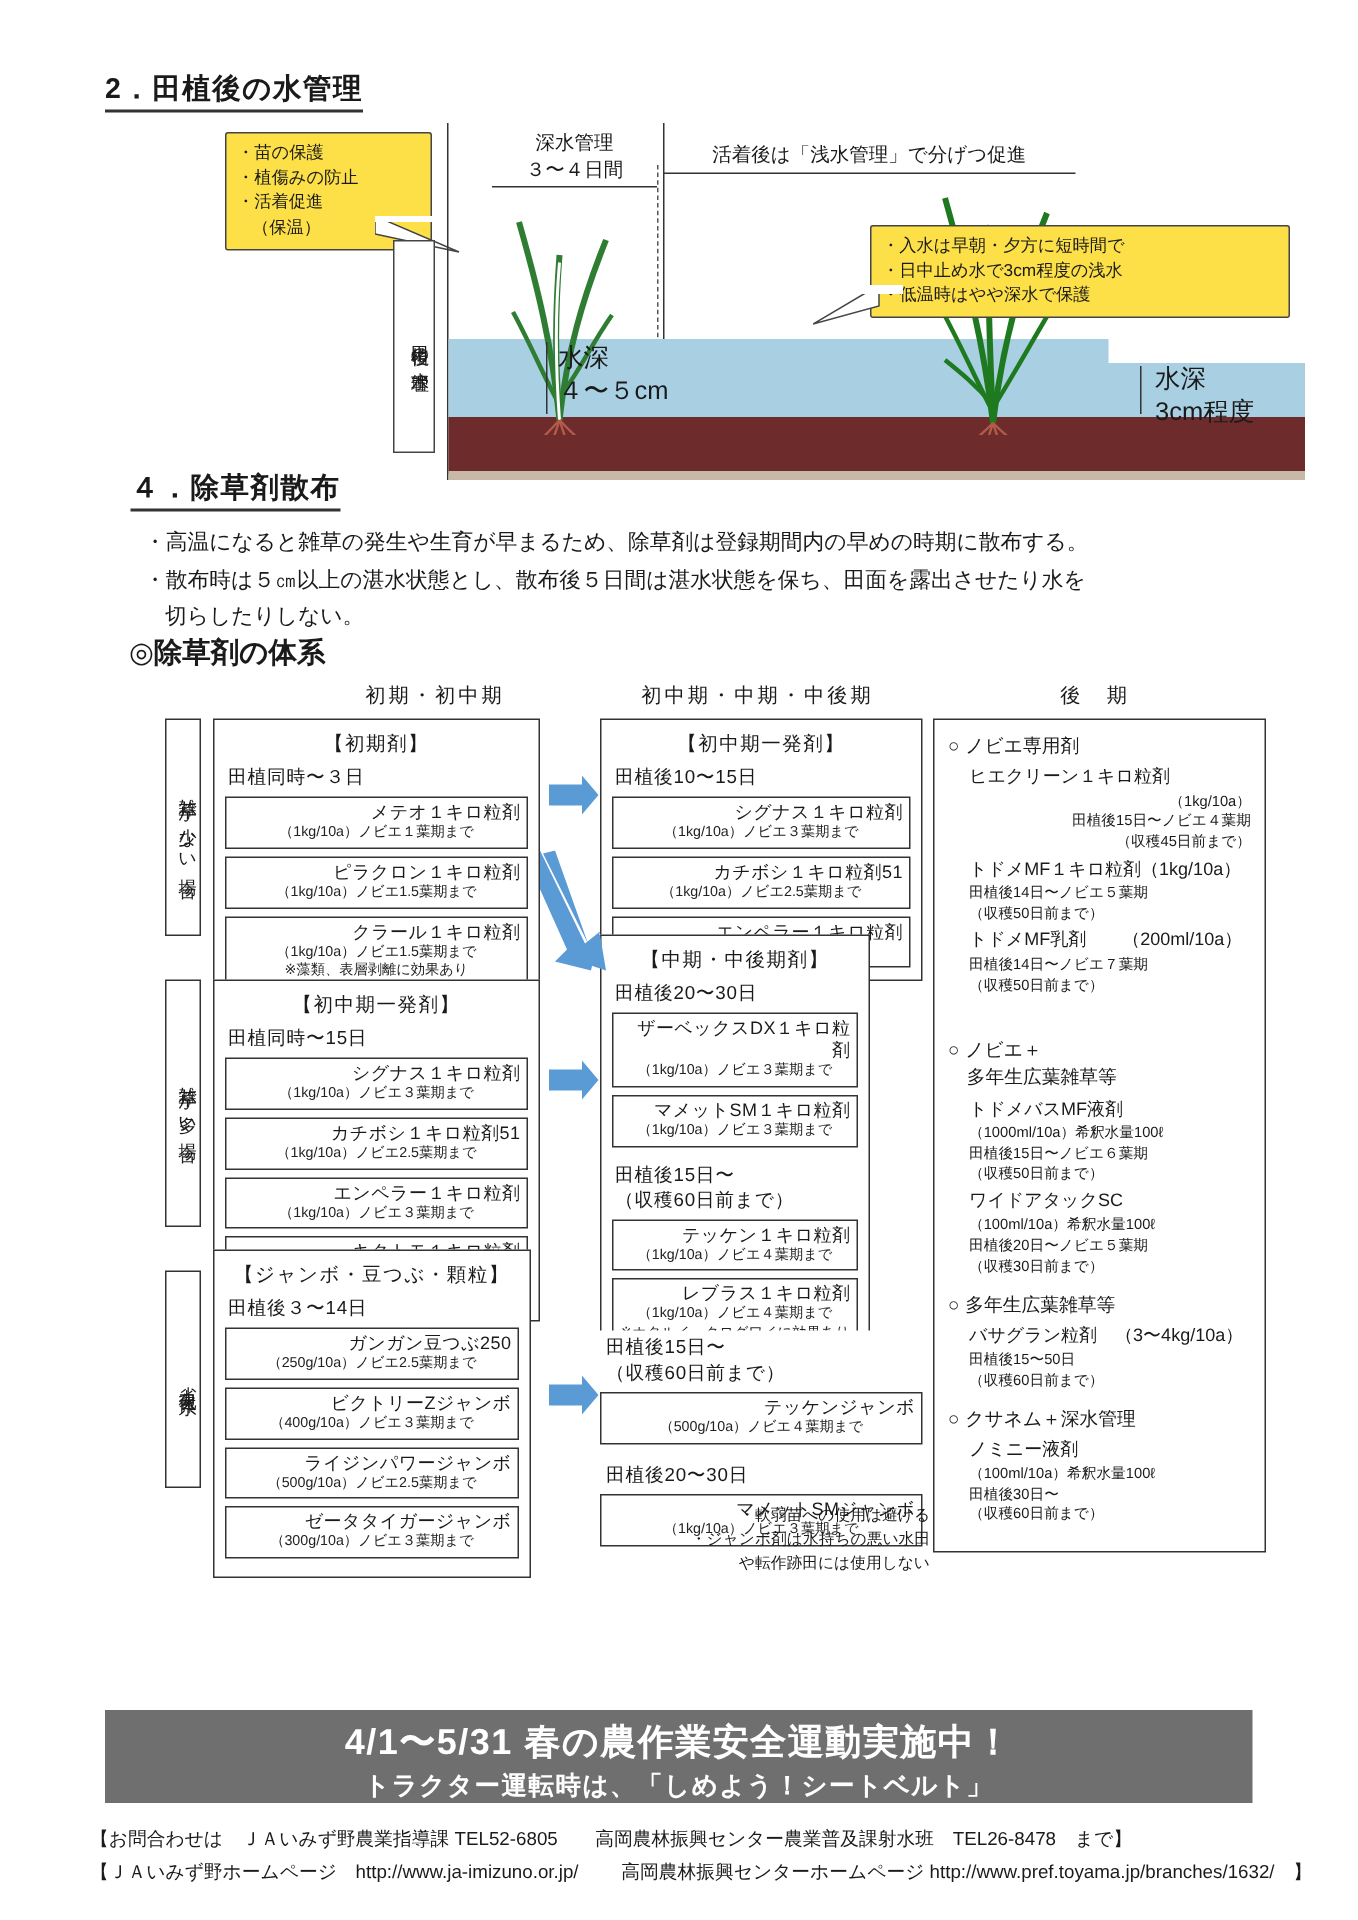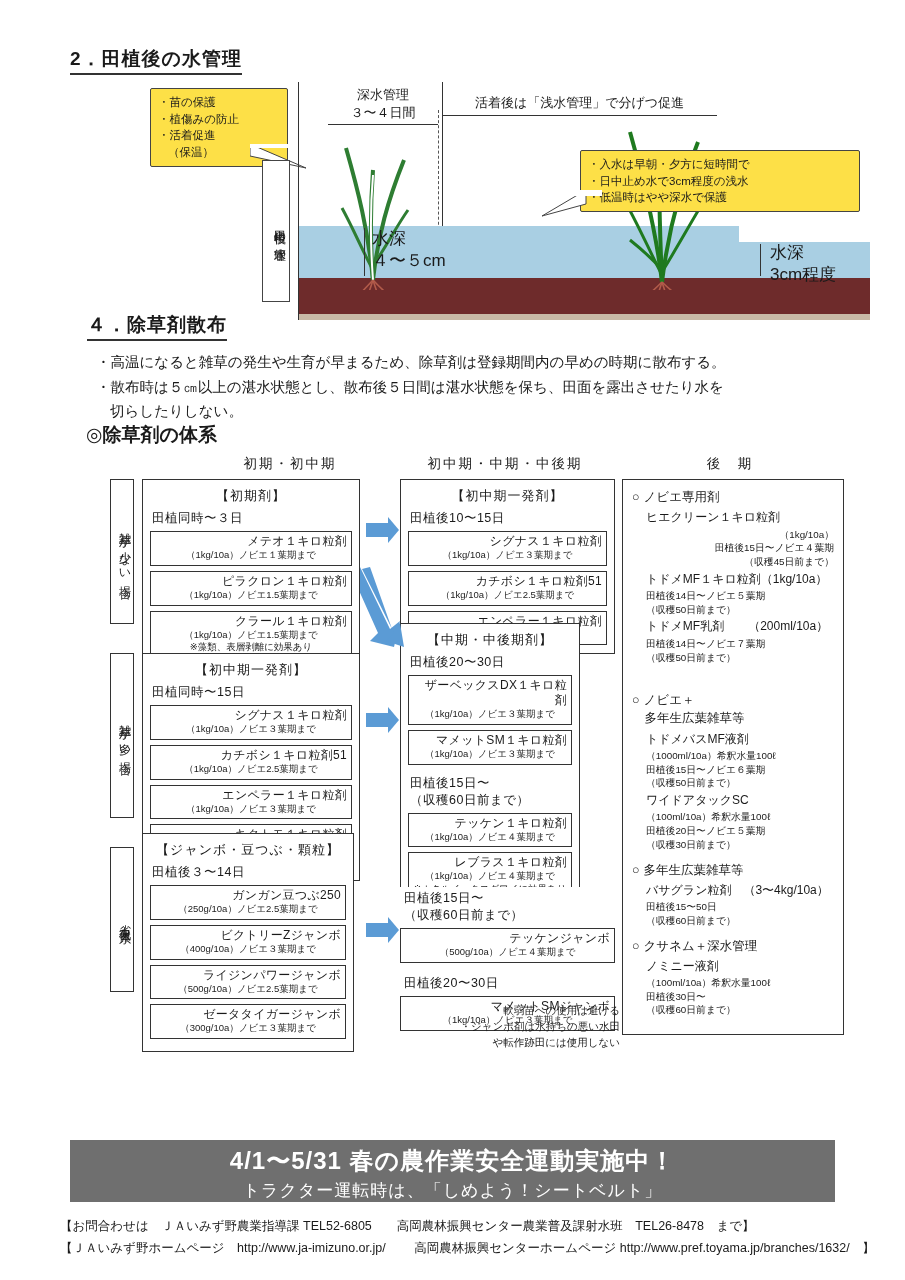--- a/index.html
+++ b/index.html
@@ -176,21 +176,21 @@
   
   .banner {
     position: absolute;
     left: 70px; top: 1140px;
     width: 765px; height: 62px;
     background: #6f6f6f;
     color: #fff;
     text-align: center;
   }
   .banner .b1 { font-size: 24px; font-weight: bold; letter-spacing: 1px; padding-top: 5px; }
-  .banner .b2 { font-size: 17px; letter-spacing: 1px; padding-top: 2px; }
+  .banner .b2 { font-size: 17px; letter-spacing: 1px; padding-top: 2px; font-weight: bold; }
 
   .footline {
     position: absolute;
     font-size: 12.5px;
     letter-spacing: 0px;
     white-space: nowrap;
   }
 </style>
 </head>
 <body>

